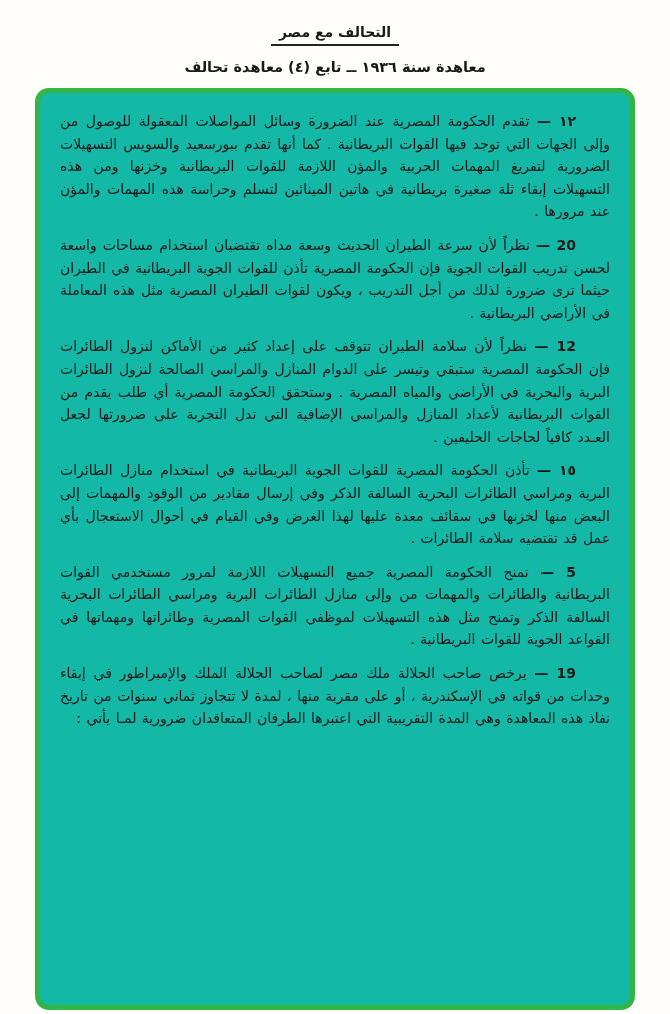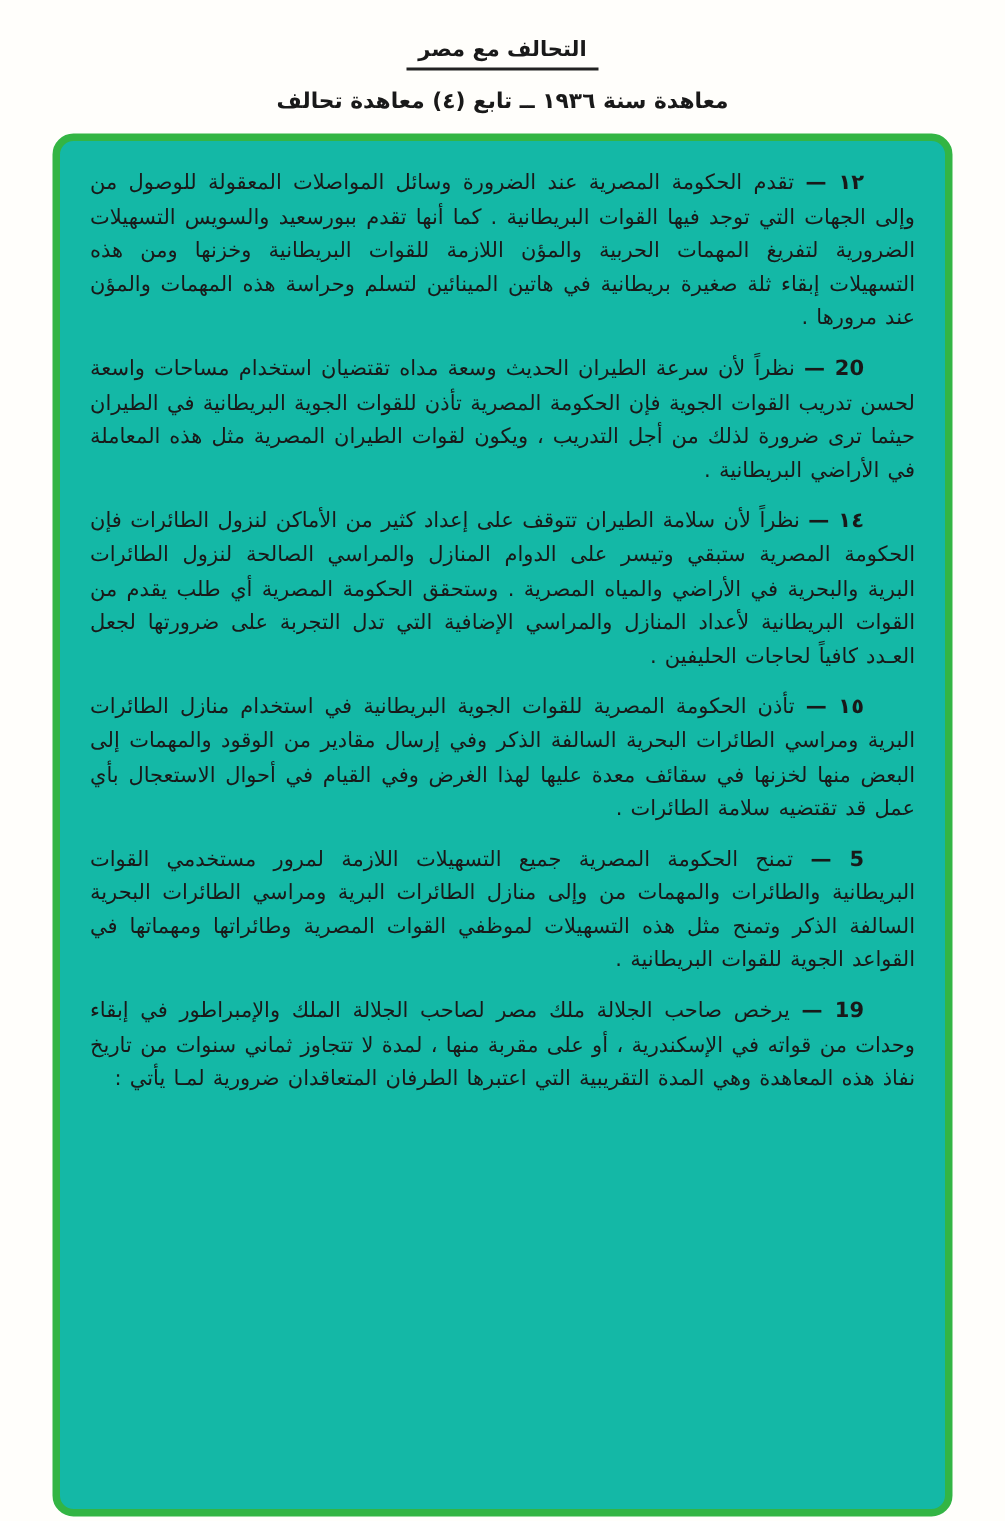--- a/index.html
+++ b/index.html
@@ -79,21 +79,21 @@
       <span class="para-number">١٢ —</span>
       <span>تقدم الحكومة المصرية عند الضرورة وسائل المواصلات المعقولة للوصول من وإلى الجهات التي توجد فيها القوات البريطانية . كما أنها تقدم ببورسعيد والسويس التسهيلات الضرورية لتفريغ المهمات الحربية والمؤن اللازمة للقوات البريطانية وخزنها ومن هذه التسهيلات إبقاء ثلة صغيرة بريطانية في هاتين المينائين لتسلم وحراسة هذه المهمات والمؤن عند مرورها .</span>
     </div>
 
     <div class="para">
       <span class="para-number">20 —</span>
       <span>نظراً لأن سرعة الطيران الحديث وسعة مداه تقتضيان استخدام مساحات واسعة لحسن تدريب القوات الجوية فإن الحكومة المصرية تأذن للقوات الجوية البريطانية في الطيران حيثما ترى ضرورة لذلك من أجل التدريب ، ويكون لقوات الطيران المصرية مثل هذه المعاملة في الأراضي البريطانية .</span>
     </div>
 
     <div class="para">
-      <span class="para-number">١٤ —</span>
+      <span class="para-number">12 —</span>
       <span>نظراً لأن سلامة الطيران تتوقف على إعداد كثير من الأماكن لنزول الطائرات فإن الحكومة المصرية ستبقي وتيسر على الدوام المنازل والمراسي الصالحة لنزول الطائرات البرية والبحرية في الأراضي والمياه المصرية . وستحقق الحكومة المصرية أي طلب يقدم من القوات البريطانية لأعداد المنازل والمراسي الإضافية التي تدل التجربة على ضرورتها لجعل العـدد كافياً لحاجات الحليفين .</span>
     </div>
 
     <div class="para">
       <span class="para-number">١٥ —</span>
       <span>تأذن الحكومة المصرية للقوات الجوية البريطانية في استخدام منازل الطائرات البرية ومراسي الطائرات البحرية السالفة الذكر وفي إرسال مقادير من الوقود والمهمات إلى البعض منها لخزنها في سقائف معدة عليها لهذا الغرض وفي القيام في أحوال الاستعجال بأي عمل قد تقتضيه سلامة الطائرات .</span>
     </div>
 
     <div class="para">
       <span class="para-number">5 —</span>

